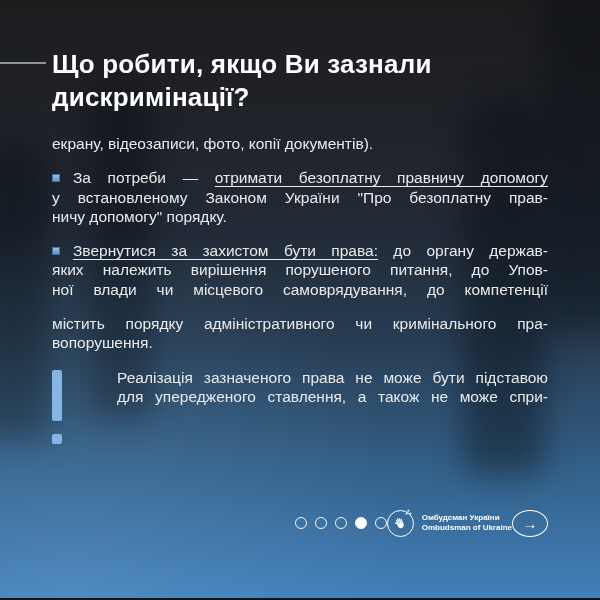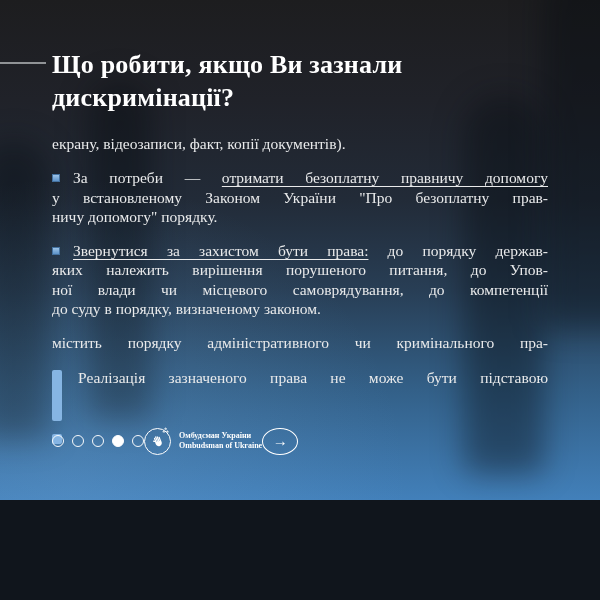--- a/index.html
+++ b/index.html
@@ -2,25 +2,24 @@
 <html><head>
 <meta charset="utf-8">
 <style>
   html, body { margin:0; padding:0; }
   body {
     width:600px; height:600px; overflow:hidden;
     font-family:"Liberation Sans", sans-serif;
     background:#10151c;
   }
   .card {
-    position:relative; width:600px; height:500px; overflow:hidden;
+    position:relative; width:600px; height:598px; overflow:hidden;
     background:linear-gradient(180deg,
       #1d1d1f 0%, #202229 20%, #222b38 40%,
       #283e55 58%, #336088 78%, #4280ba 100%);
-    font-family:Liberation Serif, serif;
   }
   
   .bg { position:absolute; inset:0; pointer-events:none; }
   .sil { position:absolute; background:rgba(6,9,15,0.40); filter:blur(15px); border-radius:40px 40px 14px 14px; }
   .sil:nth-child(1){ left:88px;  top:80px;  width:64px; height:340px; }
   .sil:nth-child(2){ left:463px; top:95px;  width:82px; height:380px; }
   .sil:nth-child(3){ left:542px; top:-40px; width:95px; height:370px; }
   .sil:nth-child(4){ left:-22px; top:140px; width:72px; height:300px; }
   .glow { position:absolute; inset:0; background:radial-gradient(ellipse at 12% 97%, rgba(125,175,220,0.22), transparent 45%); }
 
@@ -37,32 +36,32 @@
     text-align:justify; text-align-last:justify;
   }
   .line.last { text-align-last:left; }
   .u { text-decoration:underline; text-underline-offset:3px; text-decoration-thickness:1px; }
   .bullet-marker {
     display:inline-block; width:8px; height:8px; box-sizing:border-box;
     background:linear-gradient(180deg,#9cc3e8,#5d92c8);
     border:1px solid #44719f; margin-right:13px; vertical-align:1px;
   }
 
-  .note { display:flex; margin-top:14px; }
+  .note { display:flex; margin-top:14px;gap:39px; }
   .note-exclaim {
     width:26px; height:74px; margin-top:2px; flex:none;
     display:flex; flex-direction:column; justify-content:space-between; align-items:flex-start;
   }
   .exclaim-bar { width:10px; height:51px; background:#86b5e3; border-radius:2px; }
   .exclaim-dot { width:10px; height:10px; background:#86b5e3; border-radius:2px; }
   .note-text { flex:1; }
 
   .footer {
-    position:absolute; left:52px; right:52px; bottom:44px; height:30px;
-    display:flex; align-items:center; justify-content:flex-start;
+    position:absolute; left:52px; right:52px; bottom:60px; height:30px;
+    display:flex; align-items:center; justify-content:flex-end;
   }
   .dots { display:flex; gap:8px; align-items:center; }
   .dot { width:12px; height:12px; border-radius:50%; border:1.5px solid rgba(255,255,255,0.95); box-sizing:border-box; }
   .dot.active { background:#ffffff; border-color:#ffffff; }
 
   .logo { display:flex; align-items:center; gap:8px; }
   .logo-circle {
     width:27px; height:27px; flex:none; box-sizing:border-box;
     border:1.4px solid #ffffff; border-radius:50%;
     display:flex; align-items:center; justify-content:center; position:relative;
@@ -95,45 +94,46 @@
     <div class="title-row">
       <div class="dash"></div>
       <div class="title">
         <div>Що робити, якщо Ви зазнали</div>
         <div>дискримінації?</div>
       </div>
     </div>
 
     <div class="body">
         <div class="para">
-          <div class="line last"><span>екрану, відеозаписи, факт, копії документів).</span></div>
+          <div class="line last"><span>екрану, відеозаписи, фото, копії документів).</span></div>
         </div>
         <div class="para">
           <div class="line"><span class="bullet-marker"></span><span>За потреби — </span><span class="u">отримати безоплатну правничу допомогу</span></div>
           <div class="line"><span>у встановленому Законом України "Про безоплатну прав-</span></div>
           <div class="line last"><span>ничу допомогу" порядку.</span></div>
         </div>
         <div class="para">
-          <div class="line"><span class="bullet-marker"></span><span class="u">Звернутися за захистом бути права:</span><span> до порядку держав-</span></div>
+          <div class="line"><span class="bullet-marker"></span><span class="u">Звернутися за захистом бути права:</span><span> до органу держав-</span></div>
           <div class="line"><span>яких належить вирішення порушеного питання, до Упов-</span></div>
           <div class="line"><span>ної влади чи місцевого самоврядування, до компетенції</span></div>
-          <div class="line last"><span>до суду в порядку, визначеному законом.</span></div>
         </div>
         <div class="para">
           <div class="line"><span>містить порядку адміністративного чи кримінального пра-</span></div>
+          <div class="line last"><span>вопорушення.</span></div>
         </div>
       </div>
 
     <div class="note">
       <div class="note-exclaim">
         <div class="exclaim-bar"></div>
         <div class="exclaim-dot"></div>
       </div>
       <div class="note-text">
           <div class="line"><span>Реалізація зазначеного права не може бути підставою</span></div>
+          <div class="line"><span>для упередженого ставлення, а також не може спри-</span></div>
         </div>
     </div>
 
   </div>
 
   <div class="footer">
 
     <div class="dots">
         <span class="dot"></span>
         <span class="dot"></span>

